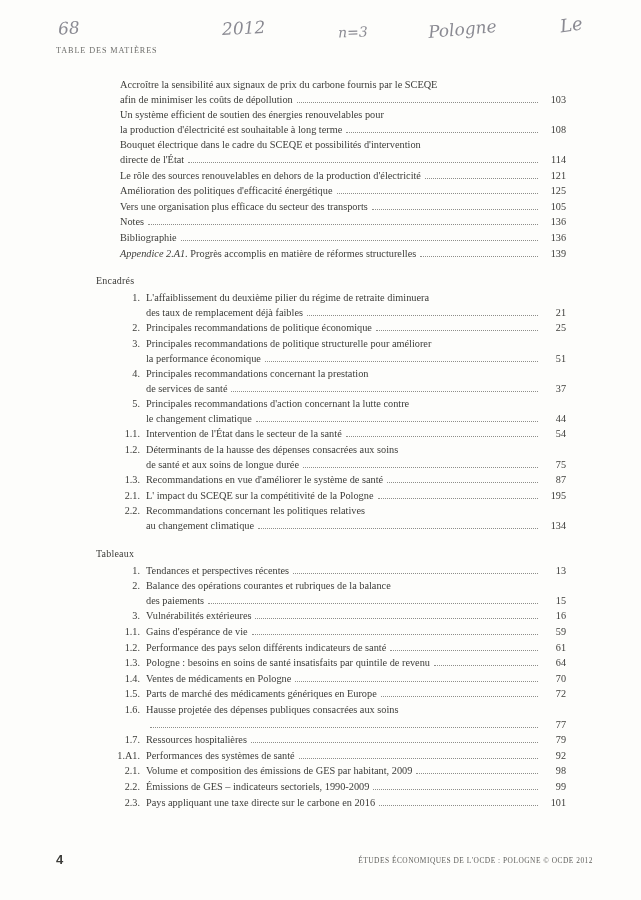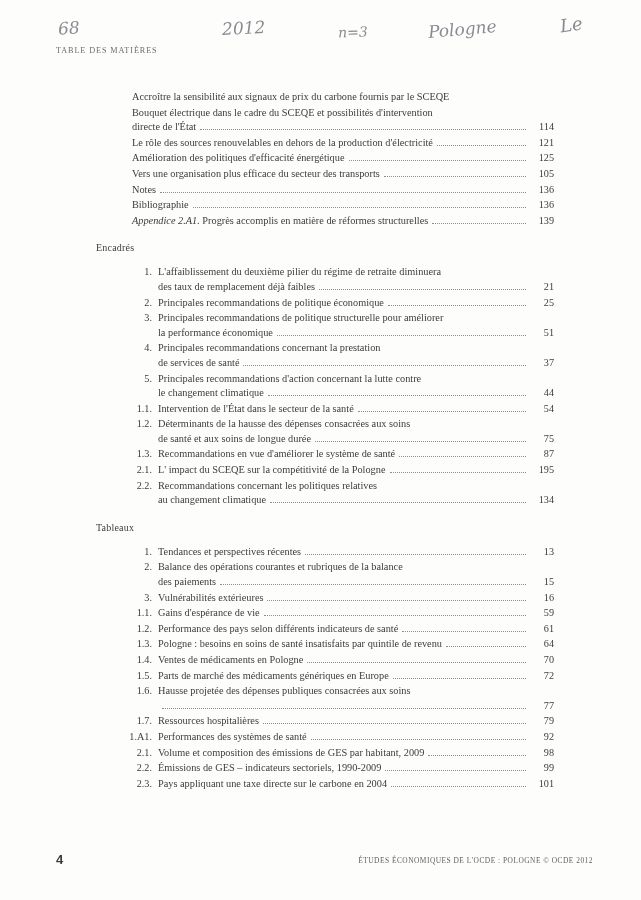--- a/index.html
+++ b/index.html
@@ -65,21 +65,21 @@
 
   .section-head {
     font-size: 10px;
     color: #3c3c39;
     margin: 14px 0 5px 40px;
     letter-spacing: .2px;
   }
 
   ul.toc {
     list-style: none;
-    margin: 12px;
+    margin: 0;
     padding: 0;
   }
   li.entry {
     position: relative;
     font-size: 10.3px;
     line-height: 14.6px;
     margin-bottom: 1px;
     padding-left: 0;
   }
   .row {
@@ -157,20 +157,37 @@
 
   <div class="content">
     <div id="toc-root">
         <ul class="toc">
           <li class="entry lvl-a">
             <div class="row">
               <span class="label">Accroître la sensibilité aux signaux de prix du carbone fournis par le SCEQE</span>
               <span class="leader" style="border-bottom: none;"></span>
               <span class="page-no">&nbsp;</span>
             </div>
+            <div class="row">
+              <span class="label">afin de minimiser les coûts de dépollution</span>
+              <span class="leader"></span>
+              <span class="page-no">103</span>
+            </div>
+          </li>
+          <li class="entry lvl-a">
+            <div class="row">
+              <span class="label">Un système efficient de soutien des énergies renouvelables pour</span>
+              <span class="leader" style="border-bottom: none;"></span>
+              <span class="page-no">&nbsp;</span>
+            </div>
+            <div class="row">
+              <span class="label">la production d'électricité est souhaitable à long terme</span>
+              <span class="leader"></span>
+              <span class="page-no">108</span>
+            </div>
           </li>
           <li class="entry lvl-a">
             <div class="row">
               <span class="label">Bouquet électrique dans le cadre du SCEQE et possibilités d'intervention</span>
               <span class="leader" style="border-bottom: none;"></span>
               <span class="page-no">&nbsp;</span>
             </div>
             <div class="row">
               <span class="label">directe de l'État</span>
               <span class="leader"></span>
@@ -452,21 +469,21 @@
             <div class="row">
               <span class="num">2.2.</span>
               <span class="label">Émissions de GES – indicateurs sectoriels, 1990-2009</span>
               <span class="leader"></span>
               <span class="page-no">99</span>
             </div>
           </li>
           <li class="entry lvl-dnum">
             <div class="row">
               <span class="num">2.3.</span>
-              <span class="label">Pays appliquant une taxe directe sur le carbone en 2004</span>
+              <span class="label">Pays appliquant une taxe directe sur le carbone en 2016</span>
               <span class="leader"></span>
               <span class="page-no">101</span>
             </div>
           </li>
         </ul>
       </div>
   </div>
 
   <div class="folio">4</div>
   <div class="footer-right">ÉTUDES ÉCONOMIQUES DE L'OCDE : POLOGNE © OCDE 2012</div>

